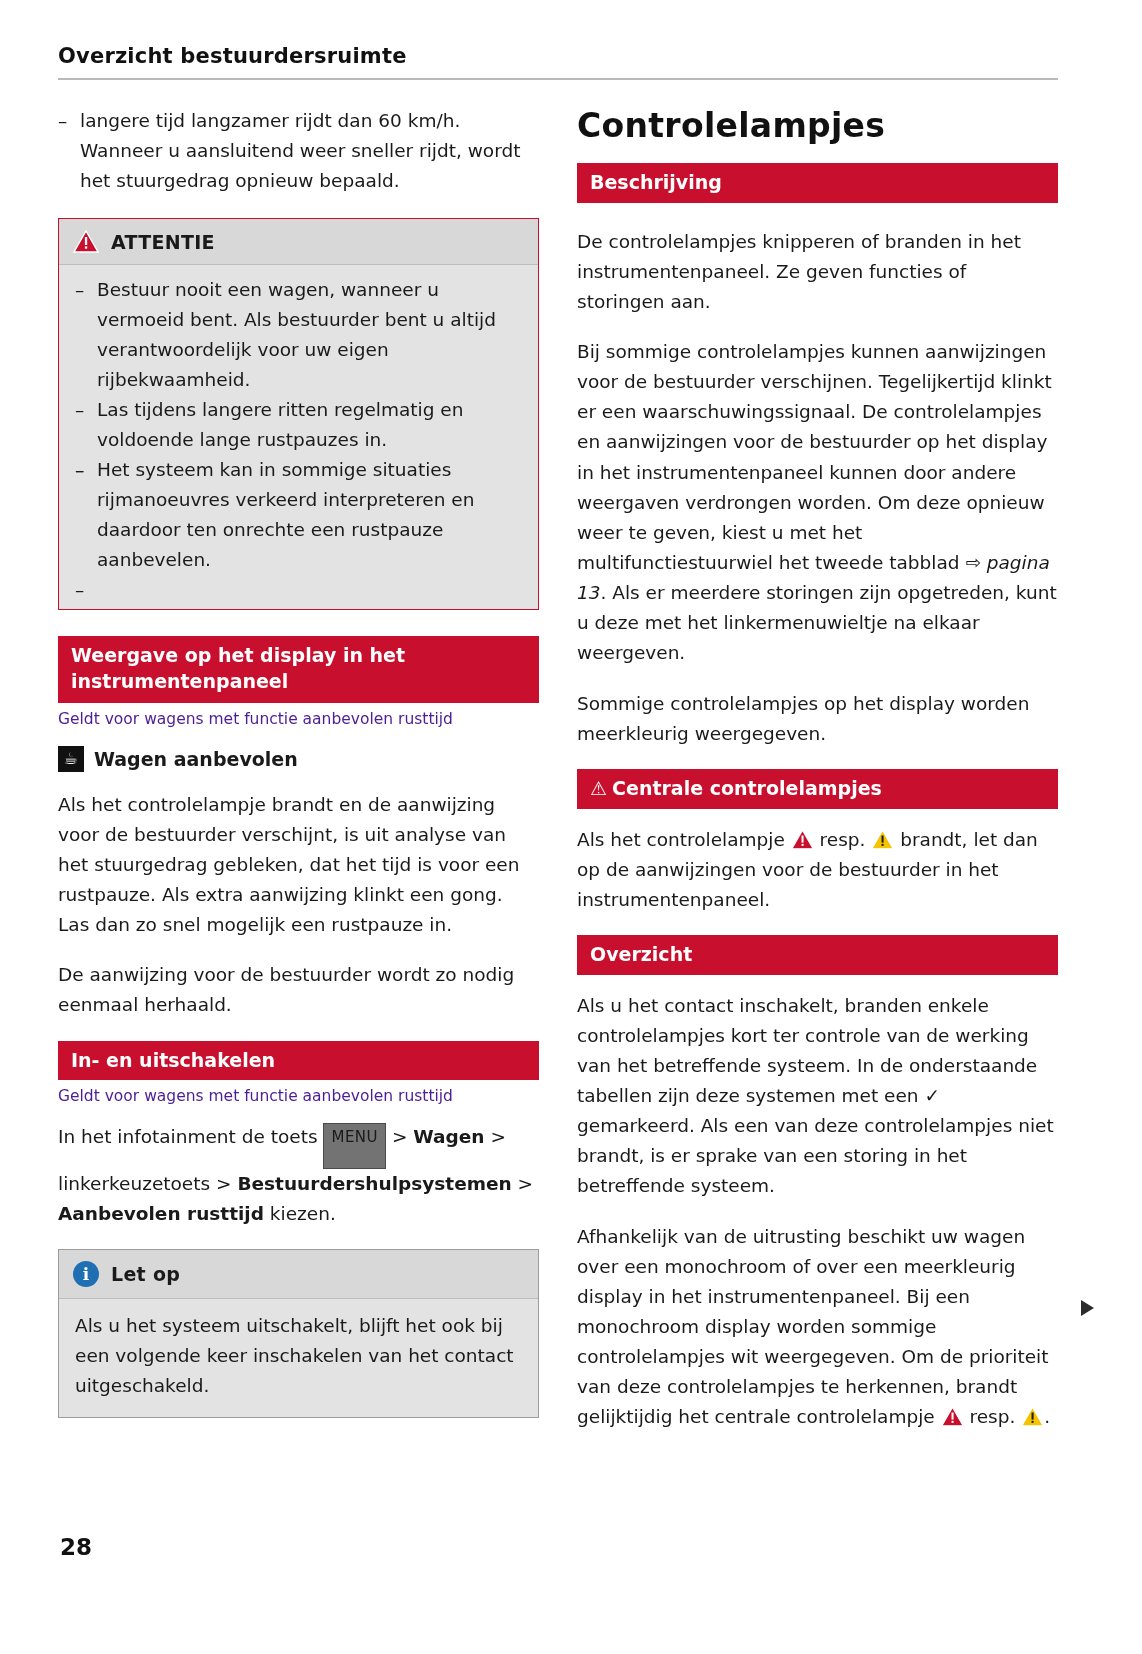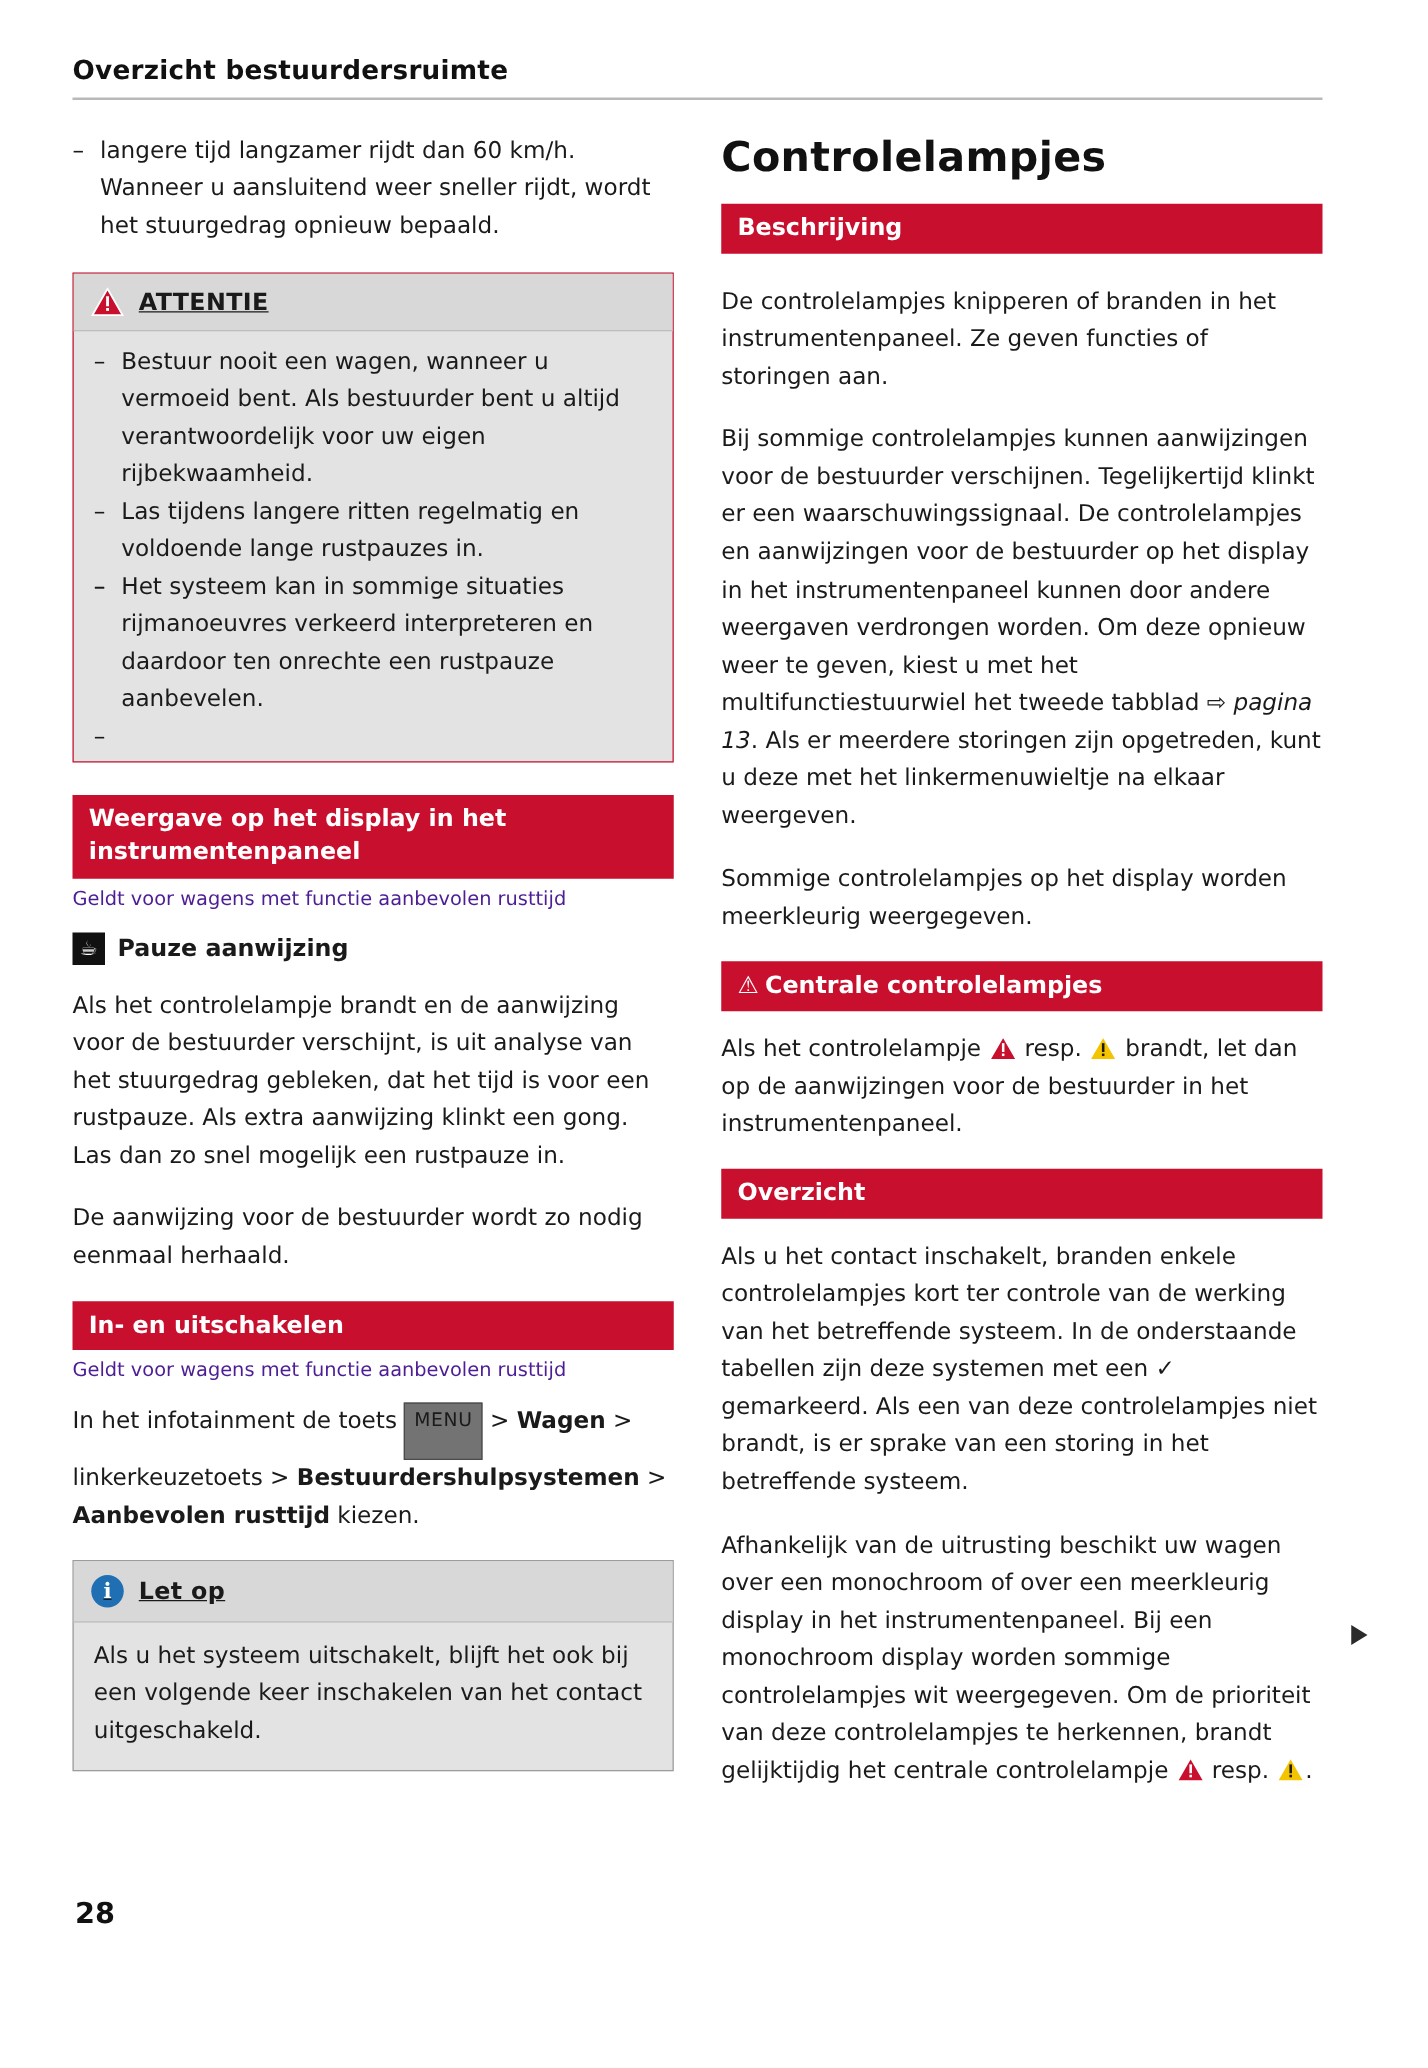--- a/index.html
+++ b/index.html
@@ -94,21 +94,20 @@
   .notice.info {
     border: 1px solid #9c9c9c;
   }
   .notice-head {
     display: flex;
     align-items: center;
     gap: 12px;
     background: #d8d8d8;
     padding: 11px 14px;
     border-bottom: 1px solid #bdbdbd;
-    text-decoration: underline;
   }
   .notice-head .title {
     font-size: 19px;
     font-weight: bold;
     letter-spacing: .3px;
   }
   .notice-body {
     padding: 10px 16px 16px 16px;
   }
   .notice-body .dash-list li {
@@ -212,21 +211,21 @@
     right: 48px;
     top: 1300px;
     width: 0; height: 0;
     border-left: 13px solid #2b2b2b;
     border-top: 8px solid transparent;
     border-bottom: 8px solid transparent;
   }
   .page-number {
     position: absolute;
     left: 60px;
-    bottom: 60px;
+    bottom: 44px;
     font-size: 23px;
     font-weight: bold;
     color: #111;
   }
 </style>
 </head>
 <body>
 
 <div class="page">
 
@@ -263,21 +262,21 @@
             <li><span class="dash">–</span></li>
           </ul>
         </div>
       </div>
 
       <div class="bar two-line">Weergave op het display in het instrumentenpaneel</div>
       <div class="subnote">Geldt voor wagens met functie aanbevolen rusttijd</div>
 
       <div class="icon-head">
         <span class="cup-icon">☕</span>
-        <span class="label">Pauze aanwijzing</span>
+        <span class="label">Wagen aanbevolen</span>
       </div>
 
       <p class="body-text">Als het controlelampje brandt en de aanwijzing voor de bestuurder verschijnt, is uit analyse van het stuurgedrag gebleken, dat het tijd is voor een rustpauze. Als extra aanwijzing klinkt een gong. Las dan zo snel mogelijk een rustpauze in.</p>
       <p class="body-text">De aanwijzing voor de bestuurder wordt zo nodig eenmaal herhaald.</p>
 
       <div class="bar">In- en uitschakelen</div>
       <div class="subnote">Geldt voor wagens met functie aanbevolen rusttijd</div>
 
       <p class="body-text">
         <span>In het infotainment de toets </span><span class="menu-key">MENU</span><span> &gt; </span><b class="bold">Wagen</b><span> &gt; linkerkeuzetoets &gt; </span><b class="bold">Bestuurdershulpsystemen</b><span> &gt; </span><b class="bold">Aanbevolen rusttijd</b><span> kiezen.</span>

